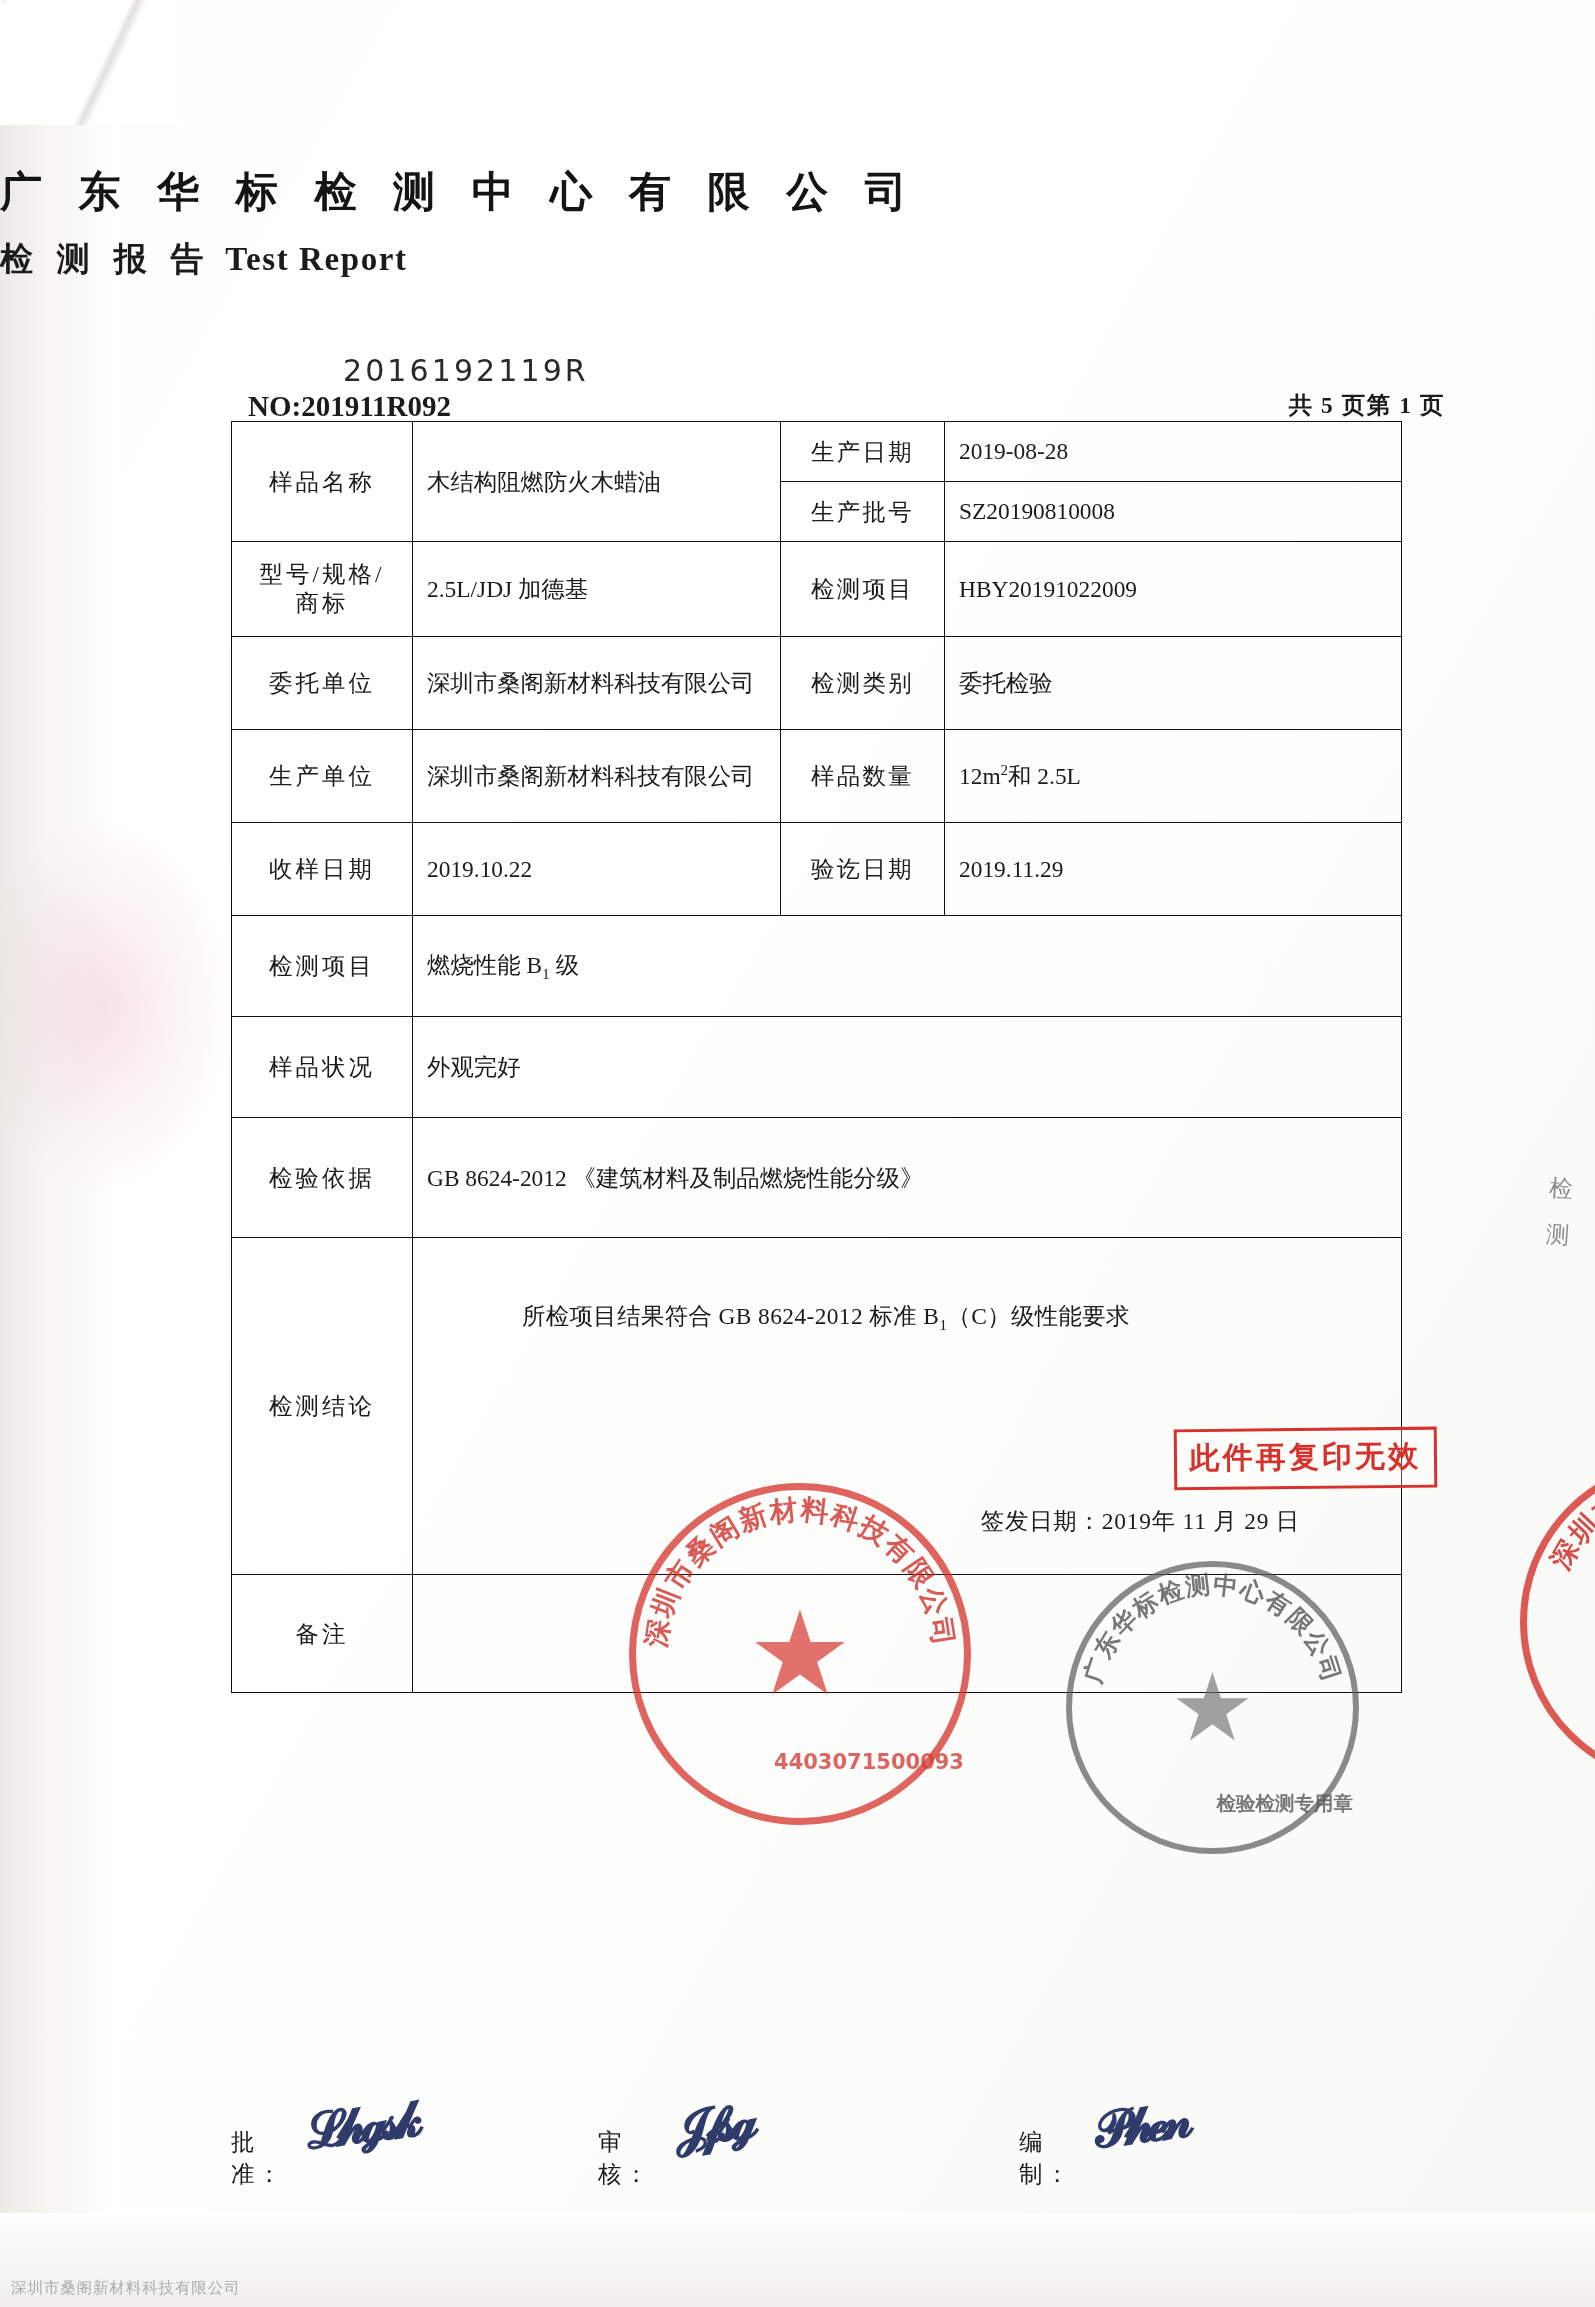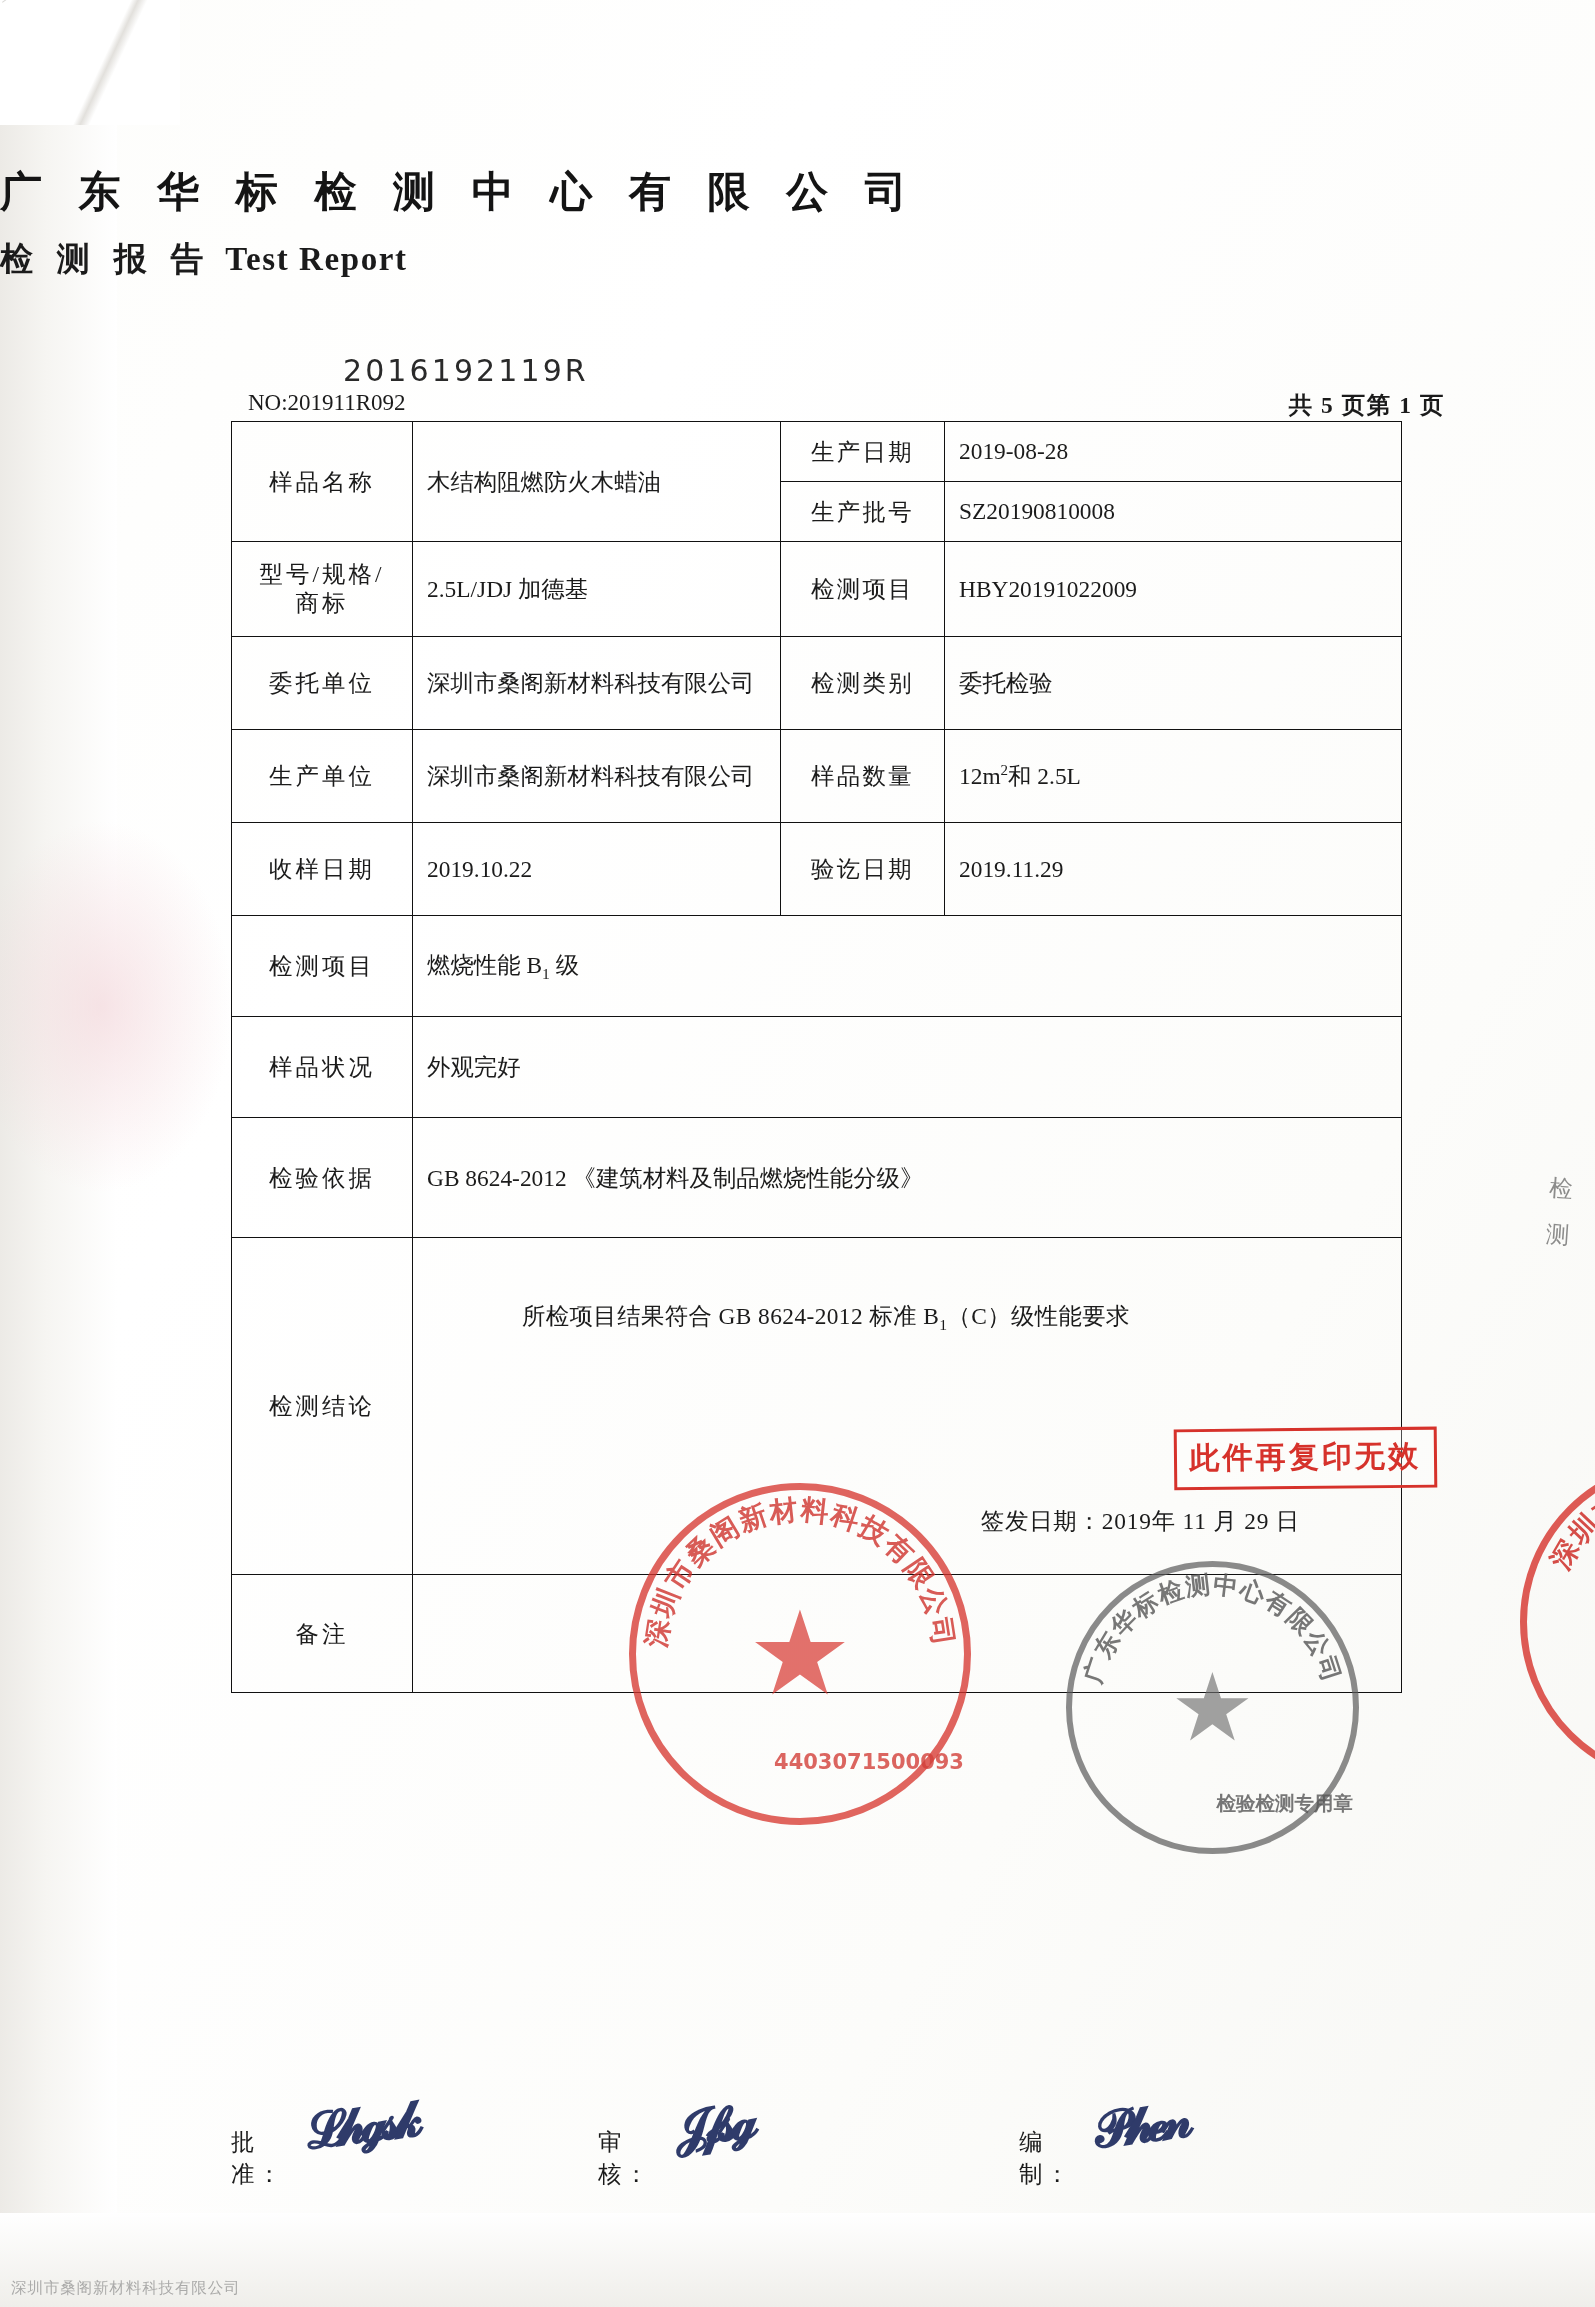--- a/index.html
+++ b/index.html
@@ -102,22 +102,22 @@
     font-size: 30px;
     letter-spacing: 3.1px;
     color: #2a2a2a;
     font-family: "DejaVu Sans", sans-serif;
   }
 
   
   .docno {
     position: absolute;
     left: 248px; top: 390px;
-    font-size: 23px;
-    font-weight: 400;
+    font-size: 29px;
+    font-weight: 700;
   }
   .pageno {
     position: absolute;
     right: 150px; top: 389px;
     font-size: 23.4px;
     font-weight: 700;
     letter-spacing: 1.6px;
   }
 
   

